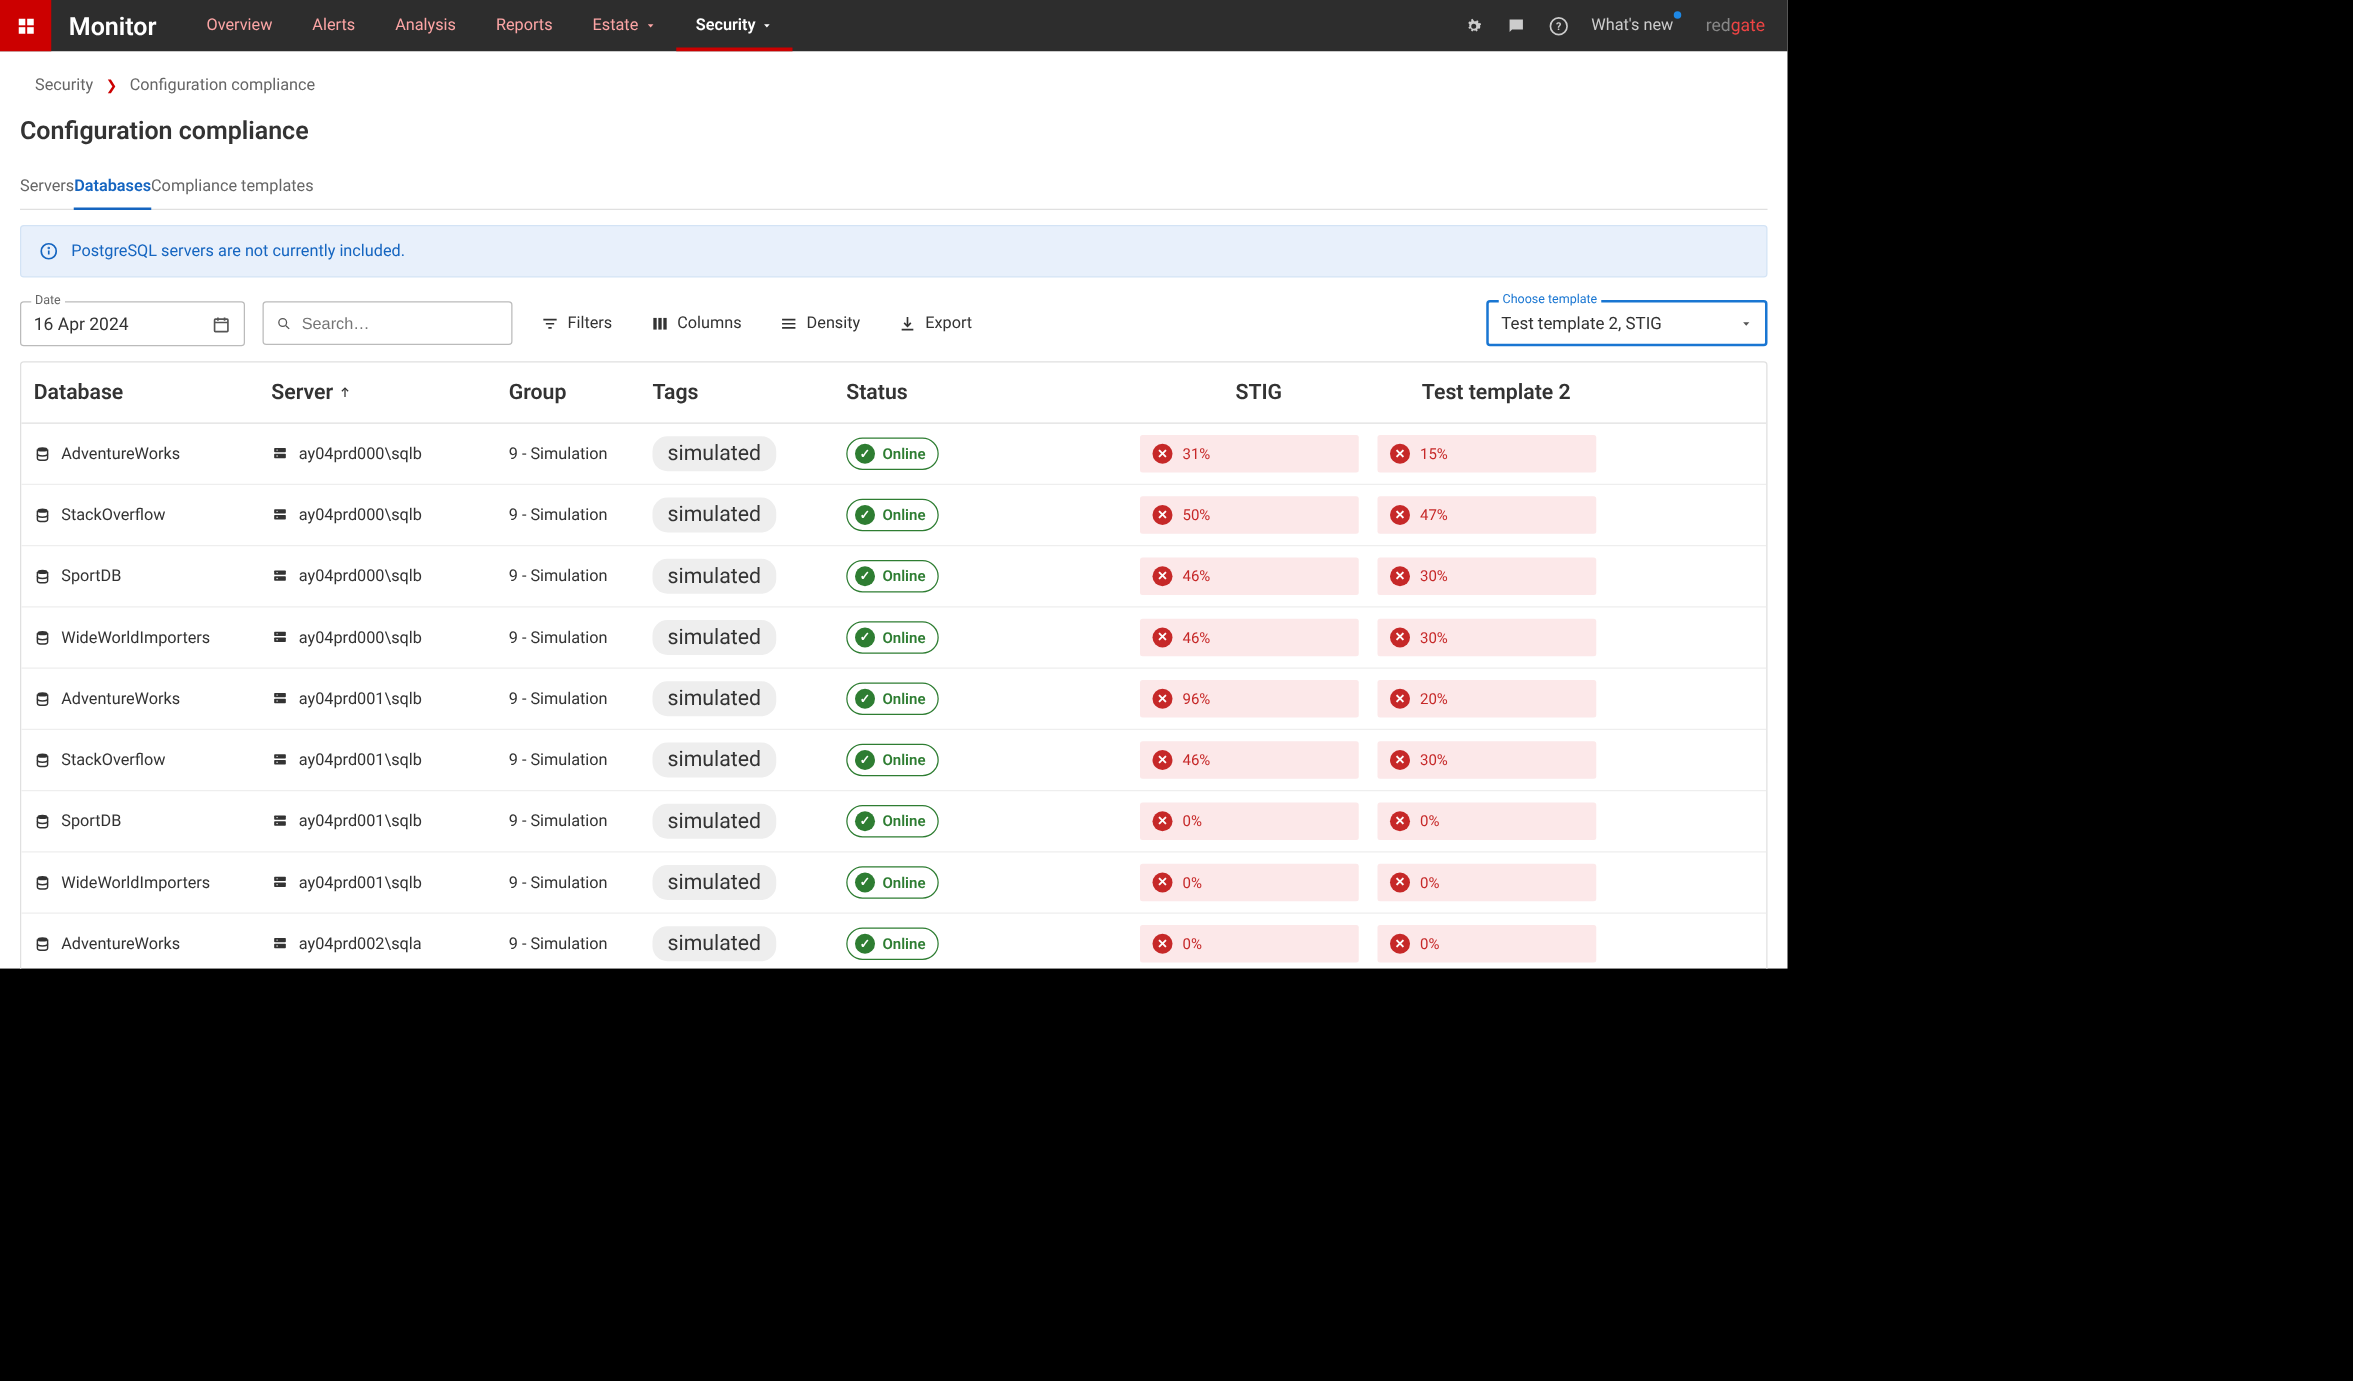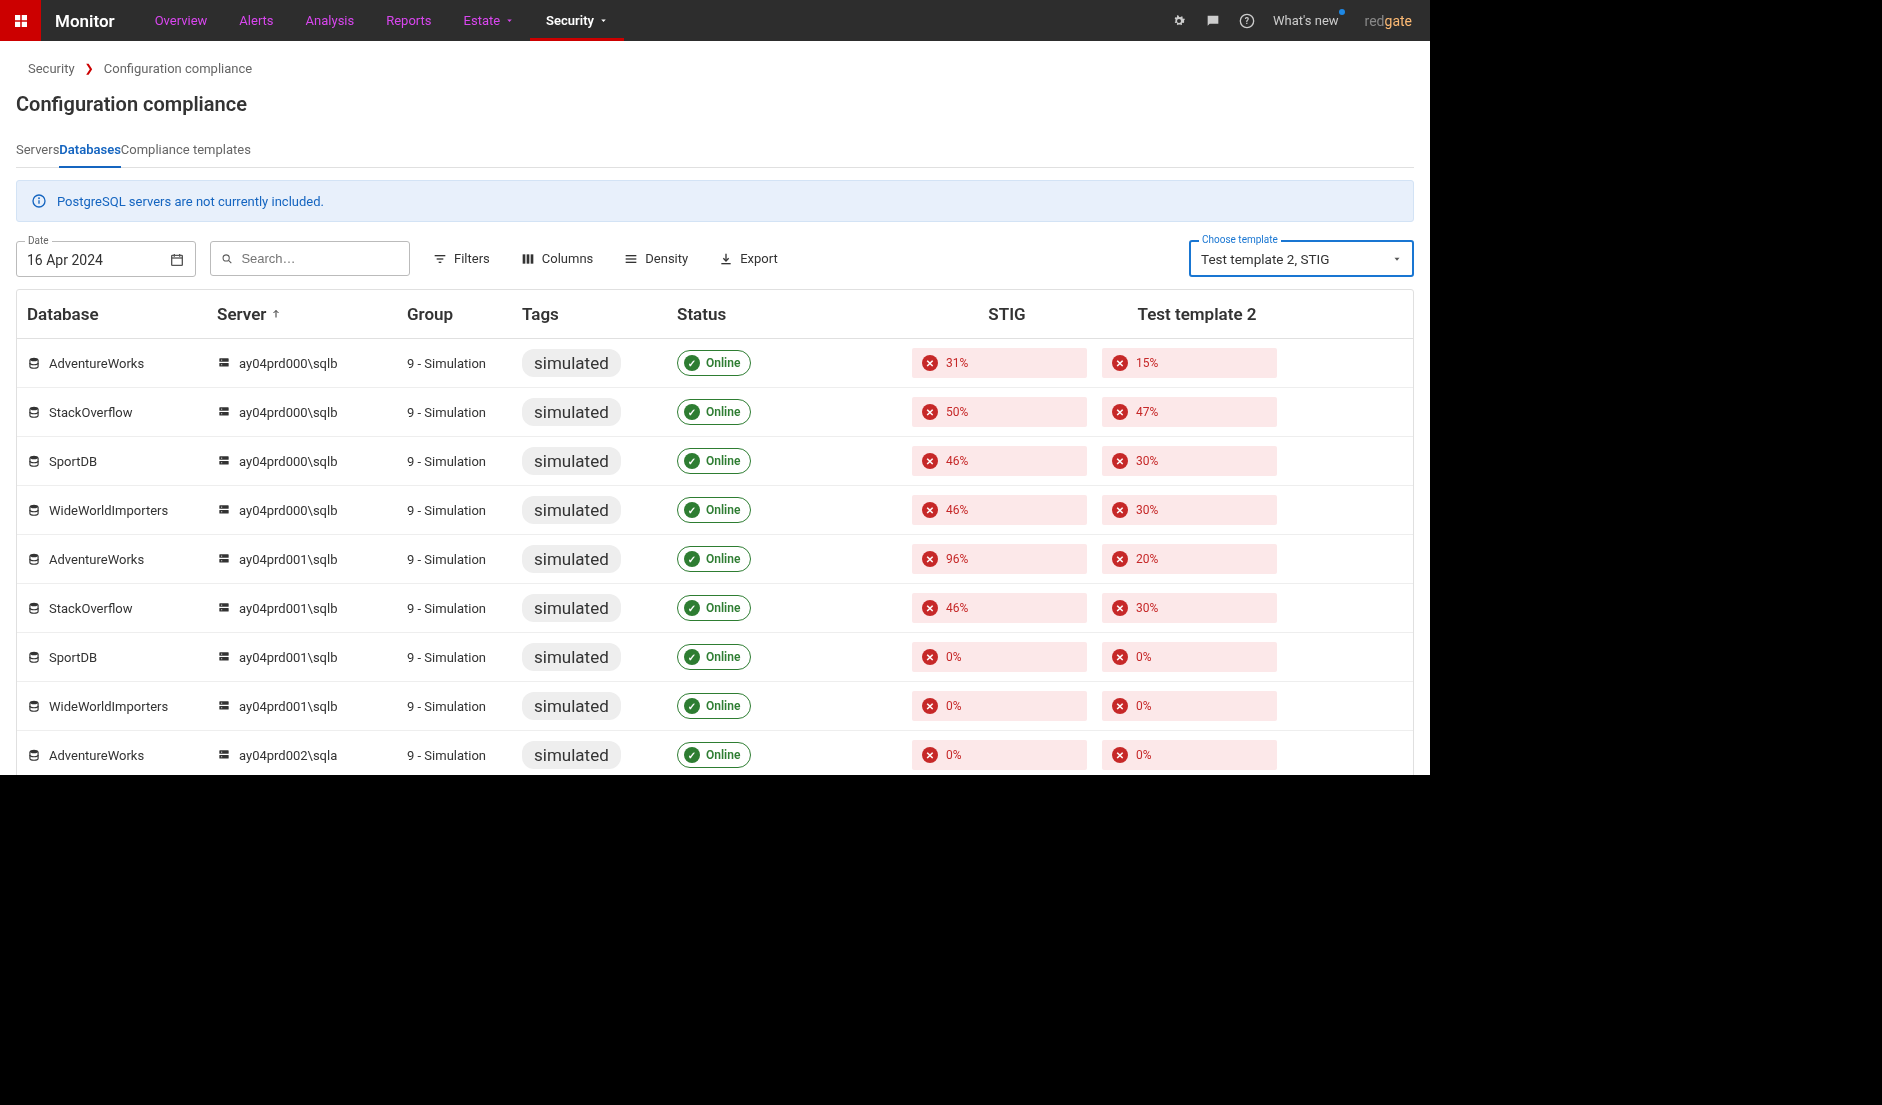--- a/index.html
+++ b/index.html
@@ -3,23 +3,23 @@
 <meta charset="utf-8">
 <style>
 * { box-sizing: border-box; margin: 0; padding: 0; }
 body { font-family: -apple-system, BlinkMacSystemFont, "Segoe UI", Roboto, Arial, sans-serif; font-size: 13px; color: #333; background: #000; }
 .app { width: 1430px; height: 775px; background: #fff; position: relative; }
 
 
 .topnav { height: 41px; background: #2d2d2d; display: flex; align-items: center; color: #ccc; }
 .logo-box { width: 41px; height: 41px; background: #cc0000; display: flex; align-items: center; justify-content: center; }
 .logo-box svg { width: 18px; height: 18px; }
-.product { color: #fff; font-weight: 600; font-size: 17px; margin: 0 24px 0 14px; }
+.product { color: #fff; font-weight: 600; font-size: 20px; margin: 0 24px 0 14px; }
 .nav-items { display: flex; gap: 0; height: 100%; }
-.nav-item { padding: 0 16px; height: 100%; display: flex; align-items: center; color: #d946ef; font-size: 13px; cursor: pointer; position: relative; gap: 5px; }
+.nav-item { padding: 0 16px; height: 100%; display: flex; align-items: center; color: #fca5a5; font-size: 13px; cursor: pointer; position: relative; gap: 5px; }
 .nav-item.active { color: #fff; font-weight: 600; }
 .nav-item.active::after { content: ""; position: absolute; bottom: 0; left: 0; right: 0; height: 3px; background: #cc0000; }
 .nav-right { margin-left: auto; display: flex; align-items: center; gap: 18px; padding-right: 18px; }
 .nav-right .icon-btn { color: #ccc; cursor: pointer; display: flex; }
 .whatsnew { color: #ccc; font-size: 13px; position: relative; cursor: pointer; }
 .whatsnew::after { content: ""; width: 6px; height: 6px; background: #1e88e5; border-radius: 50%; position: absolute; top: -4px; right: -6px; }
 .brand { color: #ccc; font-size: 14px; margin-left: 8px; }
 
 
 .content { padding: 12px 16px 0 16px; }
@@ -127,21 +127,21 @@
             <path d="M4 4h16v12H7l-3 3V4z"></path>
           </svg>
         </span>
       <span class="icon-btn">
           <svg width="16" height="16" viewBox="0 0 24 24" fill="currentColor">
             <circle cx="12" cy="12" r="10" fill="none" stroke="currentColor" stroke-width="2"></circle>
             <text x="12" y="17" text-anchor="middle" font-size="13" fill="currentColor" font-weight="bold">?</text>
           </svg>
         </span>
       <span class="whatsnew">What's new</span>
-      <span class="brand"><span style="color:#888">red</span><span style="color:#fdba74">gate</span></span>
+      <span class="brand"><span style="color:#888">red</span><span style="color:#ef4444">gate</span></span>
     </div>
   </div>
 
   <div class="content">
 
     <div class="breadcrumb">
       <span>Security</span>
       <span class="sep">❯</span>
       <span class="cur">Configuration compliance</span>
     </div>

